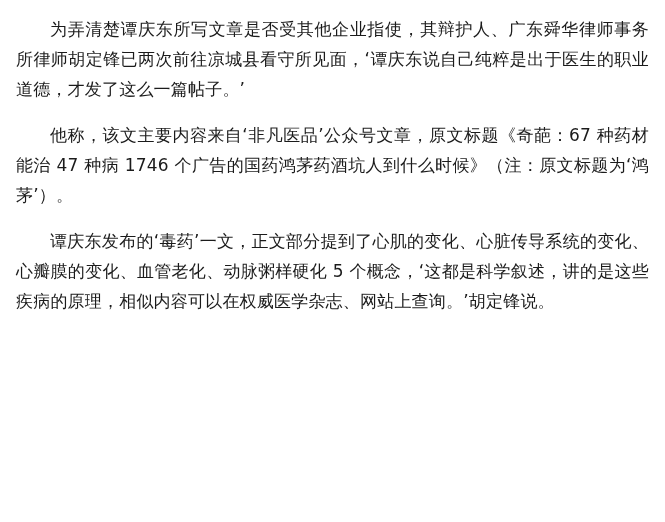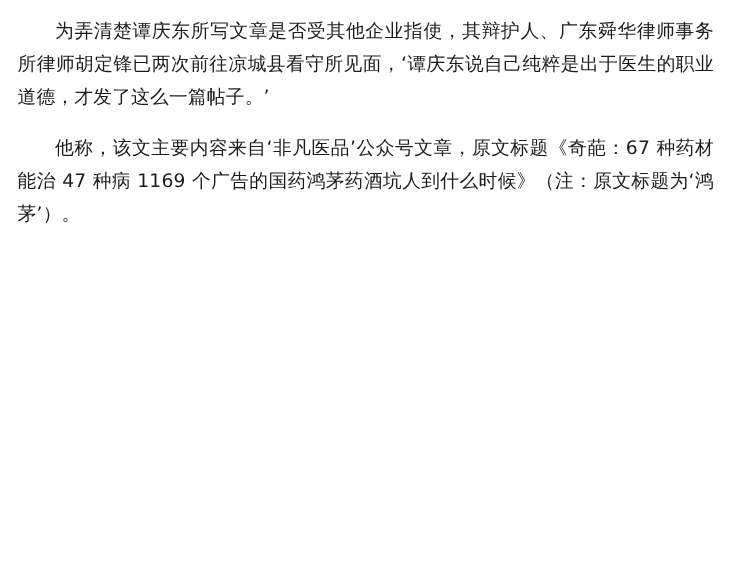--- a/index.html
+++ b/index.html
@@ -33,14 +33,15 @@
   }
   .para:last-child {
     margin-bottom: 0;
   }
 </style>
 </head>
 <body>
 
 <div class="article">
   <p class="para">为弄清楚谭庆东所写文章是否受其他企业指使，其辩护人、广东舜华律师事务所律师胡定锋已两次前往凉城县看守所见面，‘谭庆东说自己纯粹是出于医生的职业道德，才发了这么一篇帖子。’</p>
-  <p class="para">他称，该文主要内容来自‘非凡医品’公众号文章，原文标题《奇葩：67 种药材能治 47 种病 1169 个广告的国药鸿茅药酒坑人到什么时候》（注：原文标题为‘鸿茅’）。</p>
+  <p class="para">他称，该文主要内容来自‘非凡医品’公众号文章，原文标题《奇葩：67 种药材能治 47 种病 1746 个广告的国药鸿茅药酒坑人到什么时候》（注：原文标题为‘鸿茅’）。</p>
+  <p class="para">谭庆东发布的‘毒药’一文，正文部分提到了心肌的变化、心脏传导系统的变化、心瓣膜的变化、血管老化、动脉粥样硬化 5 个概念，‘这都是科学叙述，讲的是这些疾病的原理，相似内容可以在权威医学杂志、网站上查询。’胡定锋说。</p>
 </div>
 
 </body></html>

